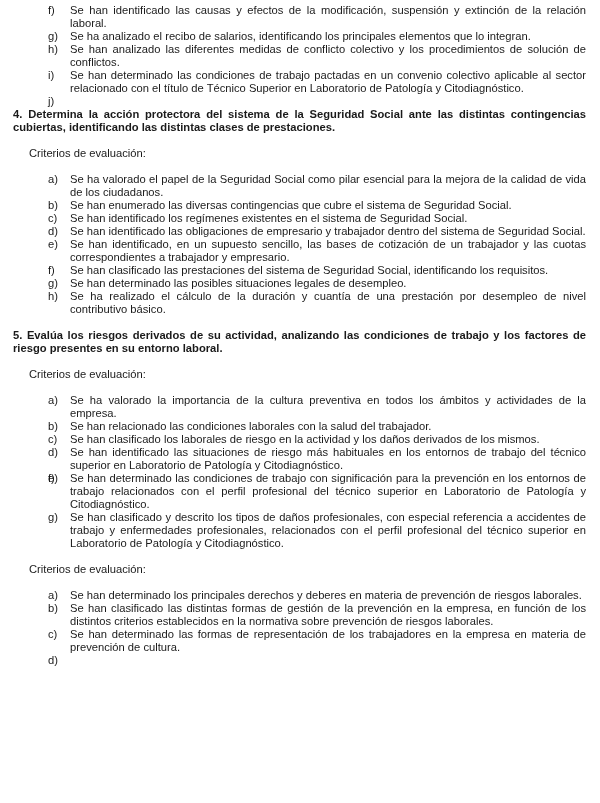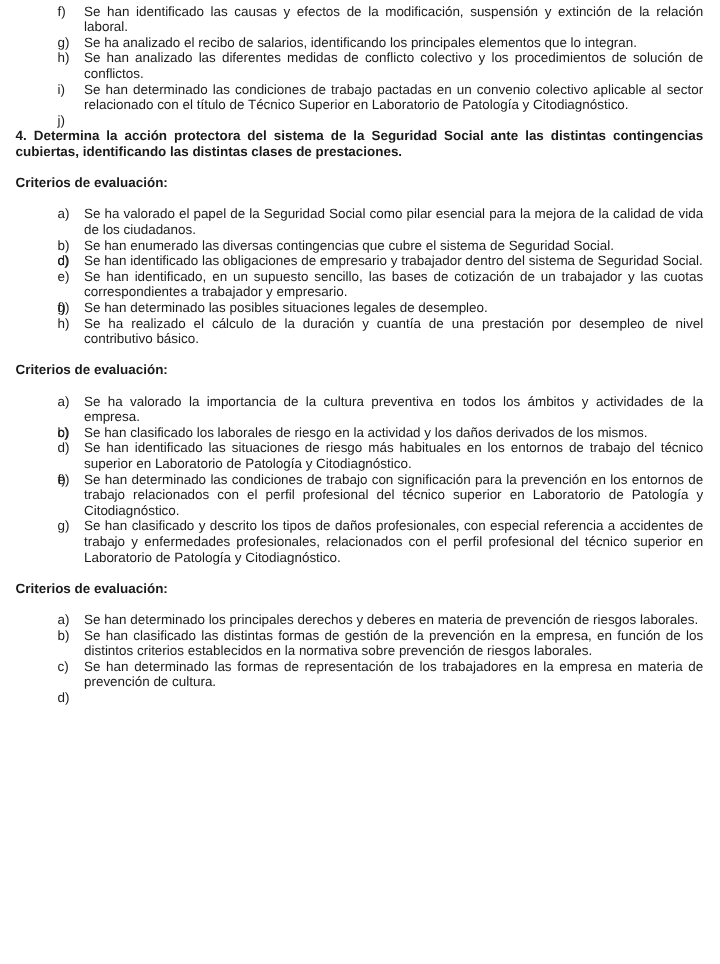--- a/index.html
+++ b/index.html
@@ -6,21 +6,21 @@
   body {
     width: 600px; height: 803px; overflow: hidden;
     font-family: "Liberation Sans", sans-serif;
     font-size: 11.2px; line-height: 13px; color: #1a1a1a;
   }
   .page { position: relative; padding: 4px 14px 0 13px; }
   ol.criteria { list-style: none; margin: 0; padding: 0 0 0 35px; }
   ol.criteria li { position: relative; padding-left: 22px; text-align: justify; }
   ol.criteria li .lbl { position: absolute; left: 0; top: 0; }
   .section-title { margin: 13px 0 0 0; text-align: justify; font-weight: bold; }
-  .criteria-heading { margin: 13px 0 0 0; font-weight: bold; }
+  .criteria-heading { margin: 13px 0 0 16px; }
   .section ol.criteria { margin-top: 13px; }
 </style>
 </head>
 <body>
 
 <div class="page">
 
   <ol class="criteria">
     <li><span class="lbl">f)</span><span>Se han identificado las causas y efectos de la modificación, suspensión y extinción de la relación laboral.</span></li>
     <li><span class="lbl">g)</span><span>Se ha analizado el recibo de salarios, identificando los principales elementos que lo integran.</span></li>
@@ -28,34 +28,35 @@
     <li><span class="lbl">i)</span><span>Se han determinado las condiciones de trabajo pactadas en un convenio colectivo aplicable al sector relacionado con el título de Técnico Superior en Laboratorio de Patología y Citodiagnóstico.</span></li>
     <li><span class="lbl">j)</span></li>
   </ol>
 
   <div class="section">
     <p class="section-title">4. Determina la acción protectora del sistema de la Seguridad Social ante las distintas contingencias cubiertas, identificando las distintas clases de prestaciones.</p>
     <p class="criteria-heading">Criterios de evaluación:</p>
     <ol class="criteria">
       <li><span class="lbl">a)</span><span>Se ha valorado el papel de la Seguridad Social como pilar esencial para la mejora de la calidad de vida de los ciudadanos.</span></li>
       <li><span class="lbl">b)</span><span>Se han enumerado las diversas contingencias que cubre el sistema de Seguridad Social.</span></li>
-      <li><span class="lbl">c)</span></li>
+      <li><span class="lbl">c)</span><span>Se han identificado los regímenes existentes en el sistema de Seguridad Social.</span></li>
       <li><span class="lbl">d)</span><span>Se han identificado las obligaciones de empresario y trabajador dentro del sistema de Seguridad Social.</span></li>
       <li><span class="lbl">e)</span><span>Se han identificado, en un supuesto sencillo, las bases de cotización de un trabajador y las cuotas correspondientes a trabajador y empresario.</span></li>
-      <li><span class="lbl">f)</span></li>
+      <li><span class="lbl">f)</span><span>Se han clasificado las prestaciones del sistema de Seguridad Social, identificando los requisitos.</span></li>
       <li><span class="lbl">g)</span><span>Se han determinado las posibles situaciones legales de desempleo.</span></li>
       <li><span class="lbl">h)</span><span>Se ha realizado el cálculo de la duración y cuantía de una prestación por desempleo de nivel contributivo básico.</span></li>
     </ol>
   </div>
 
   <div class="section">
+    <p class="section-title">5. Evalúa los riesgos derivados de su actividad, analizando las condiciones de trabajo y los factores de riesgo presentes en su entorno laboral.</p>
     <p class="criteria-heading">Criterios de evaluación:</p>
     <ol class="criteria">
       <li><span class="lbl">a)</span><span>Se ha valorado la importancia de la cultura preventiva en todos los ámbitos y actividades de la empresa.</span></li>
-      <li><span class="lbl">b)</span></li>
+      <li><span class="lbl">b)</span><span>Se han relacionado las condiciones laborales con la salud del trabajador.</span></li>
       <li><span class="lbl">c)</span><span>Se han clasificado los laborales de riesgo en la actividad y los daños derivados de los mismos.</span></li>
       <li><span class="lbl">d)</span><span>Se han identificado las situaciones de riesgo más habituales en los entornos de trabajo del técnico superior en Laboratorio de Patología y Citodiagnóstico.</span></li>
       <li><span class="lbl">e)</span></li>
       <li><span class="lbl">f)</span><span>Se han determinado las condiciones de trabajo con significación para la prevención en los entornos de trabajo relacionados con el perfil profesional del técnico superior en Laboratorio de Patología y Citodiagnóstico.</span></li>
       <li><span class="lbl">g)</span><span>Se han clasificado y descrito los tipos de daños profesionales, con especial referencia a accidentes de trabajo y enfermedades profesionales, relacionados con el perfil profesional del técnico superior en Laboratorio de Patología y Citodiagnóstico.</span></li>
     </ol>
   </div>
 
   <div class="section">
     <p class="criteria-heading">Criterios de evaluación:</p>

